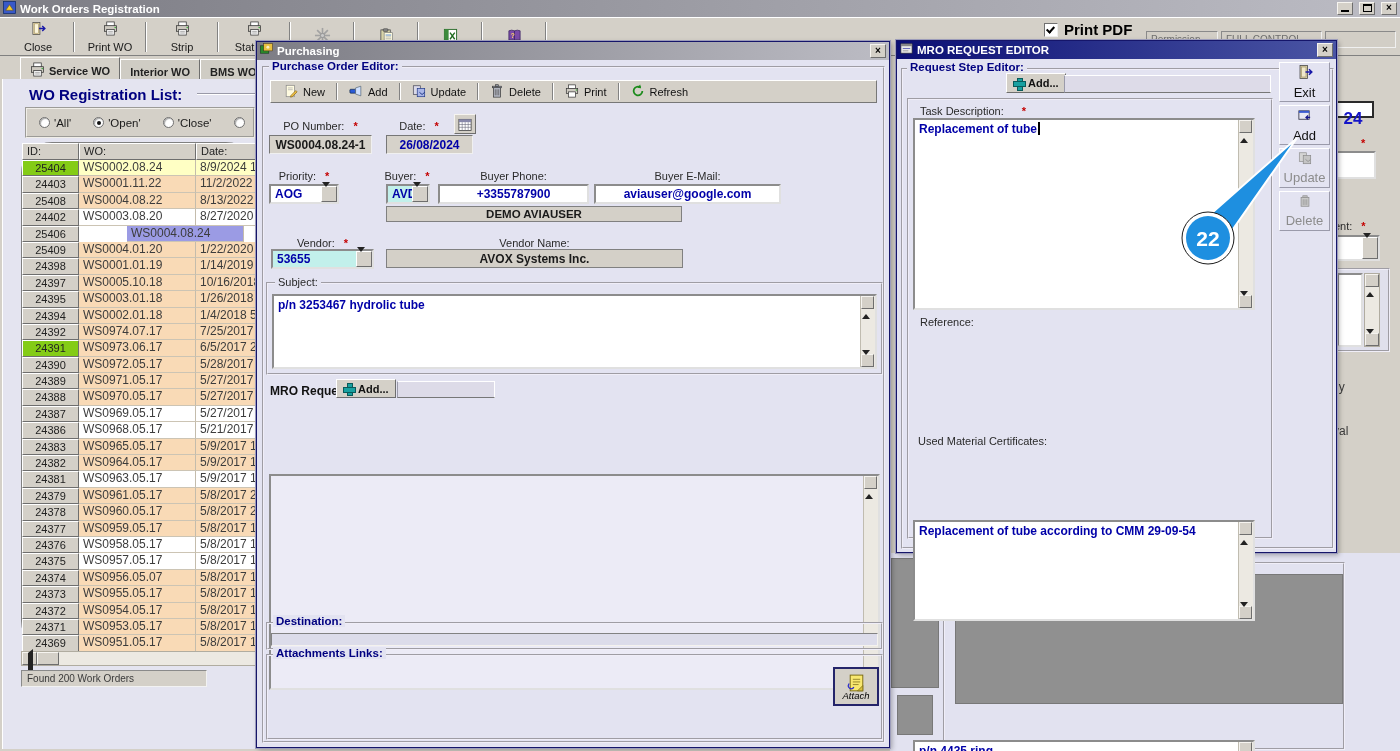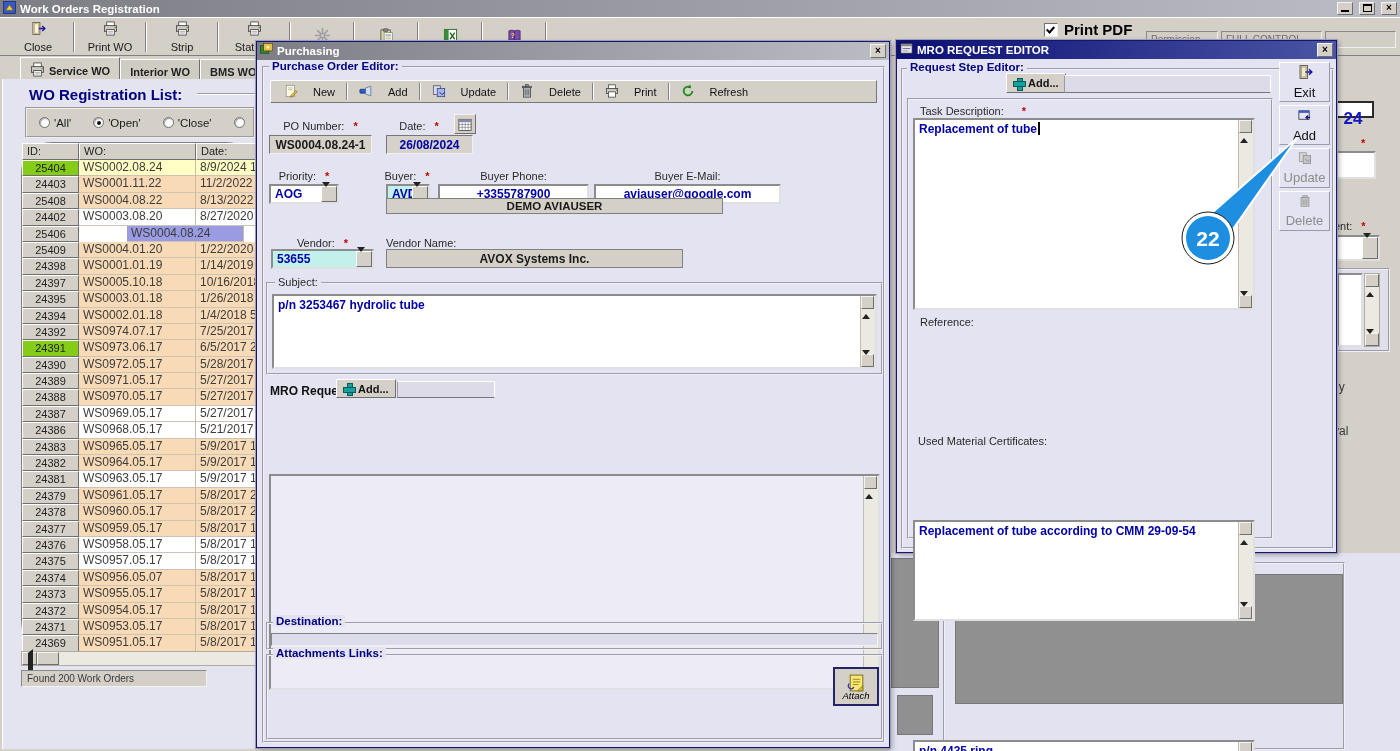--- a/index.html
+++ b/index.html
@@ -68,21 +68,21 @@
   .tri-l{width:0;height:0;border:4px solid transparent;border-right:5px solid #222;margin:2px 0 0 1px;}
   .tri-u{width:0;height:0;border:4px solid transparent;border-bottom:5px solid #222;margin:0 auto;}
   .tri-d{width:0;height:0;border:4px solid transparent;border-top:5px solid #222;margin:3px auto 0;}
   .hthumb{width:22px;height:13px;}
   #wo-status{position:absolute;left:18px;top:591px;width:186px;height:17px;background:#d4d0c8;border:1px solid;border-color:#8a8a8a #f2f2f2 #f2f2f2 #8a8a8a;font-size:10px;color:#3a3a3a;padding:2px 0 0 5px;white-space:nowrap;}
   
   .window{position:absolute;background:#e3e3f1;border:1px solid #15156a;box-shadow:0 0 0 1px #9c9cba,2px 2px 5px rgba(0,0,0,.3);}
   .grouplbl{position:absolute;background:#e3e3f1;padding:0 3px;z-index:2;}
   
   #po-toolbar{position:absolute;left:13px;top:38px;width:607px;height:23px;background:#d4d0c8;border:1px solid;border-color:#fff #777 #777 #fff;display:flex;align-items:center;padding-left:4px;}
-  .po-tb-btn{display:flex;align-items:center;gap:15px;padding:0 9px;height:19px;font-size:11px;color:#111;white-space:nowrap;}
+  .po-tb-btn{display:flex;align-items:center;gap:5px;padding:0 9px;height:19px;font-size:11px;color:#111;white-space:nowrap;}
   .po-sep{width:2px;height:17px;border-left:1px solid #828282;border-right:1px solid #fff;margin:0 2px;}
   .fld-gray{background:#d6d2ca;border:1px solid;border-color:#777 #f0f0f0 #f0f0f0 #777;}
   .fld-white{background:#fff;border:2px inset #e0e0e0;}
   .fld-flat{background:#d4d0c8;border:1px solid #808080;}
   .combo{display:flex;border:2px inset #e0e0e0;background:#fff;}
   .combo .ctext{flex:1;padding:1px 3px 0 4px;overflow:hidden;white-space:nowrap;}
   .combo .carrow{width:16px;flex:none;background:#d4d0c8;border:1px solid;border-color:#fff #6e6e6e #6e6e6e #fff;}
   .cyan{background:#c2f0eb;}
   .txtarea{position:relative;background:#fff;border:2px inset #e0e0e0;overflow:hidden;}
   .txt-content{position:absolute;left:4px;top:2px;right:20px;font-size:12px;font-weight:bold;color:#0000a8;white-space:pre-wrap;line-height:15px;}
@@ -568,24 +568,24 @@
     <div class="abs combo" style="left:12px;top:142px;width:70px;height:20px;">
         <span class="ctext val">AOG</span>
         <span class="carrow"><span class="tri-d"></span></span>
       </div>
     <div class="abs combo" style="left:129px;top:142px;width:44px;height:20px;">
         <span class="ctext val cyan">AVD</span>
         <span class="carrow"><span class="tri-d"></span></span>
       </div>
     <div class="abs fld-white val center" style="left:181px;top:142px;width:151px;height:20px;">+3355787900</div>
     <div class="abs fld-white val center" style="left:337px;top:142px;width:187px;height:20px;">aviauser@google.com</div>
-    <div class="abs fld-flat valdark center" style="left:129px;top:156px;width:337px;height:16px;font-size:11.5px;">DEMO AVIAUSER</div>
+    <div class="abs fld-flat valdark center" style="left:129px;top:164px;width:296px;height:16px;font-size:11.5px;">DEMO AVIAUSER</div>
 
     <div class="abs plainlbl" style="left:14px;top:195px;width:103px;text-align:center;"><span>Vendor:</span><span class="req">*</span></div>
-    <div class="abs plainlbl" style="left:129px;top:195px;width:297px;text-align:left;">Vendor Name:</div>
+    <div class="abs plainlbl" style="left:129px;top:195px;width:297px;text-align:center;">Vendor Name:</div>
     <div class="abs combo" style="left:14px;top:207px;width:103px;height:20px;">
         <span class="ctext val cyan">53655</span>
         <span class="carrow"><span class="tri-d"></span></span>
       </div>
     <div class="abs fld-flat valdark center" style="left:129px;top:207px;width:297px;height:19px;">AVOX Systems Inc.</div>
 
     <div class="grouplbl plainlbl" style="left:18px;top:234px;">Subject:</div>
     <div class="groovebox abs" style="left:9px;top:240px;width:617px;height:93px;"></div>
     <div class="abs txtarea" style="left:15px;top:252px;width:605px;height:75px;">
       <div class="txt-content">p/n 3253467 hydrolic tube</div>

